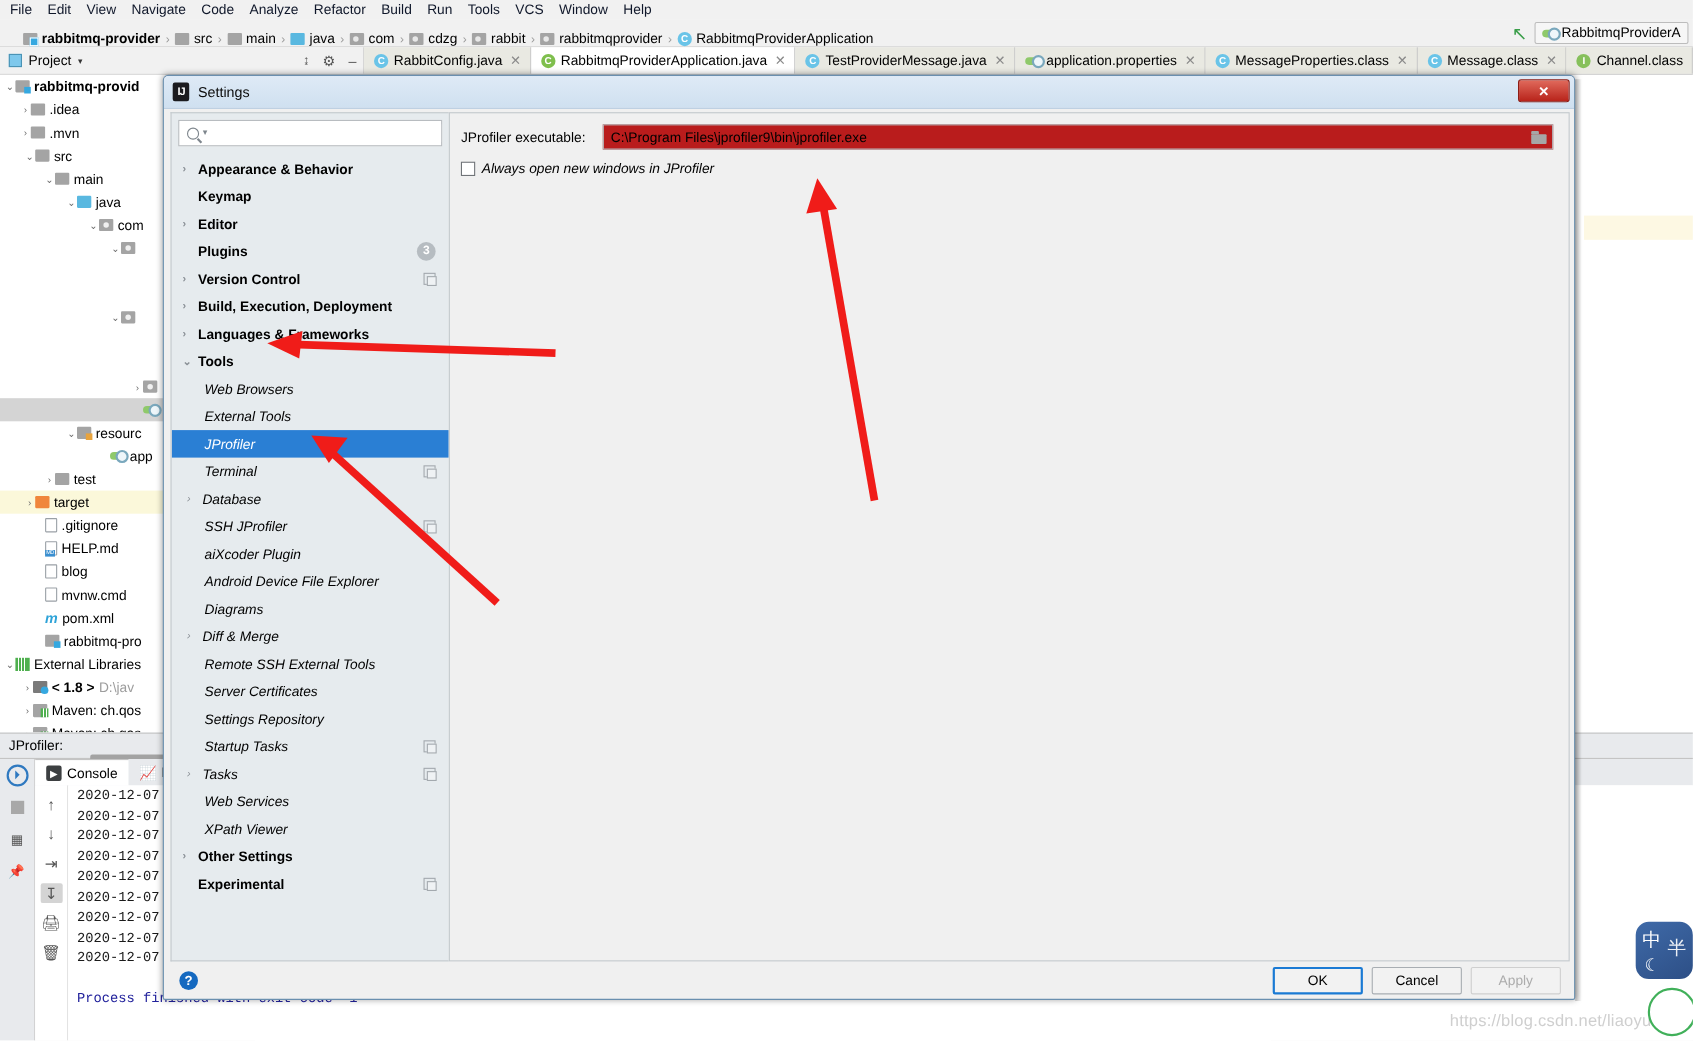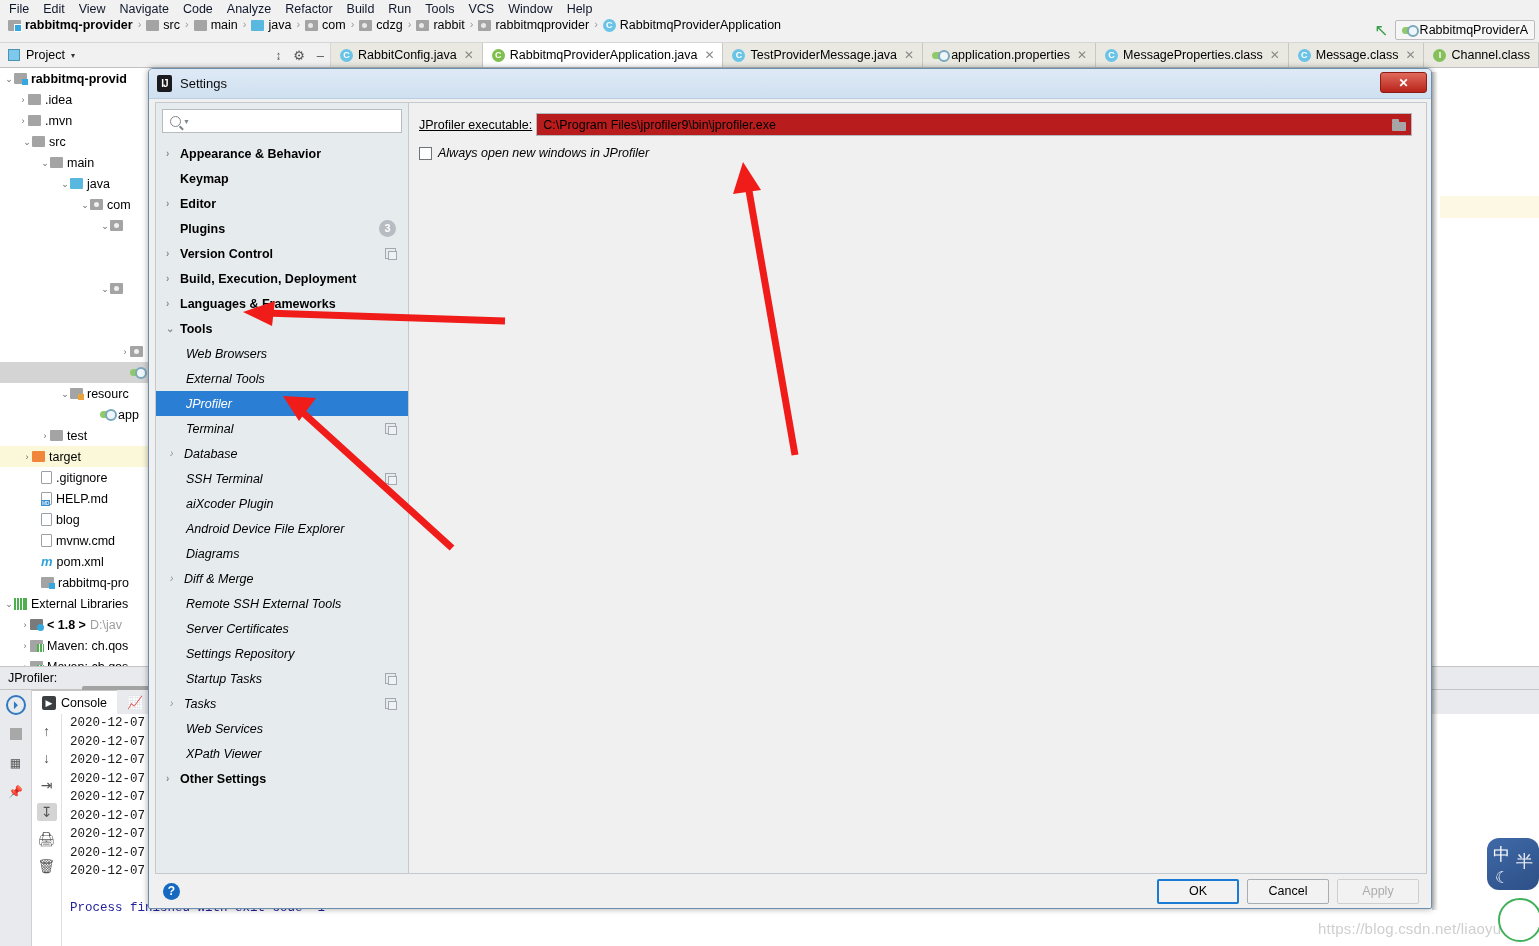--- a/index.html
+++ b/index.html
@@ -20,21 +20,21 @@
     background: #f1f1f1;
     display: flex; align-items: center; padding-left: 2px;
   }
   .menubar .mi {
     padding: 1px 7px; font-size: 12.5px; color: #0f172a; white-space: nowrap;
   }
 
   .breadcrumb {
     position: absolute; left: 0; top: 18px; width: 1539px; height: 25px;
     background: #f1f1f1; border-bottom: 1px solid #d6d6d6;
-    display: flex; align-items: flex-start; padding-left: 8px;
+    display: flex; align-items: flex-end; padding-left: 21px;
   }
   .bc-item { display: flex; align-items: center; font-size: 12.5px; white-space: nowrap; }
   .bc-item.bold { font-weight: bold; }
   .bc-sep { color: #9a9a9a; margin: 0 5px; font-size: 11px; }
   .folder-ico {
     width: 13px; height: 11px; margin-right: 4px; border-radius: 1px;
     background: #a4a4a4; position: relative; flex: none;
   }
   .folder-ico.blue { background: #59b8e0; }
   .folder-ico.pkg::after {
@@ -244,21 +244,21 @@
     border: 1px solid #a3a9ae; background: #e6ebee;
   }
   .copyico::after{content:'';position:absolute;left:2px;top:2px;width:7px;height:7px;border:1px solid #a3a9ae;background:#eff2f4;}
   .dlg-right {
     flex: 1; background: #f0f0f0; border: 1px solid #c3c9cd;
     padding: 10px 14px 0 10px; overflow: hidden;
   }
   .crumbs { font-size: 13px; font-weight: bold; margin-bottom: 17px; }
   .crumbs .sep { color: #6c6c6c; font-weight: normal; margin: 0 6px; }
   .fieldrow { display: flex; align-items: center; margin-bottom: 10px; }
-  .fieldlabel { font-size: 12.5px; margin-right: 4px; text-decoration: underline; }
+  .fieldlabel { font-size: 12.5px; margin-right: 16px; }
   .textfield {
     flex: 1; height: 23px; background: #b91c1c; border: 1px solid #b4b8bc;
     display: flex; align-items: center; padding: 0 4px 0 6px; font-size: 12.5px;
   }
   .textfield .val { flex: 1; }
   .browseico { width: 15px; height: 12px; position: relative; flex:none;}
   .browseico::before { content:''; position:absolute; left:0; bottom:0; width:14px; height:9px;
     background:#a6a6a6; border-radius:1px; }
   .browseico::after { content:''; position:absolute; left:0; top:0; width:7px; height:3px;
     background:#a6a6a6; border-radius:1px 1px 0 0;}
@@ -671,21 +671,21 @@
           </div>
           <div class="tnode l2">
             <span class="lbl2">Terminal</span>
             <span class="copyico"></span>
           </div>
           <div class="tnode l2 arrowed">
             <span class="arw">›</span>
             <span class="lbl2">Database</span>
           </div>
           <div class="tnode l2">
-            <span class="lbl2">SSH Terminal</span>
+            <span class="lbl2">SSH JProfiler</span>
             <span class="copyico"></span>
           </div>
           <div class="tnode l2">
             <span class="lbl2">aiXcoder Plugin</span>
           </div>
           <div class="tnode l2">
             <span class="lbl2">Android Device File Explorer</span>
           </div>
           <div class="tnode l2">
             <span class="lbl2">Diagrams</span>
@@ -714,20 +714,25 @@
           </div>
           <div class="tnode l2">
             <span class="lbl2">Web Services</span>
           </div>
           <div class="tnode l2">
             <span class="lbl2">XPath Viewer</span>
           </div>
           <div class="tnode l1">
             <span class="arw">›</span>
             <span class="lbl2">Other Settings</span>
+          </div>
+          <div class="tnode l1">
+            <span class="arw"></span>
+            <span class="lbl2">Experimental</span>
+            <span class="copyico"></span>
           </div>
         </div>
       </div>
 
       <div class="dlg-right">
 
         <div class="fieldrow">
           <span class="fieldlabel">JProfiler executable:</span>
           <div class="textfield">
             <span class="val">C:\Program Files\jprofiler9\bin\jprofiler.exe</span>

